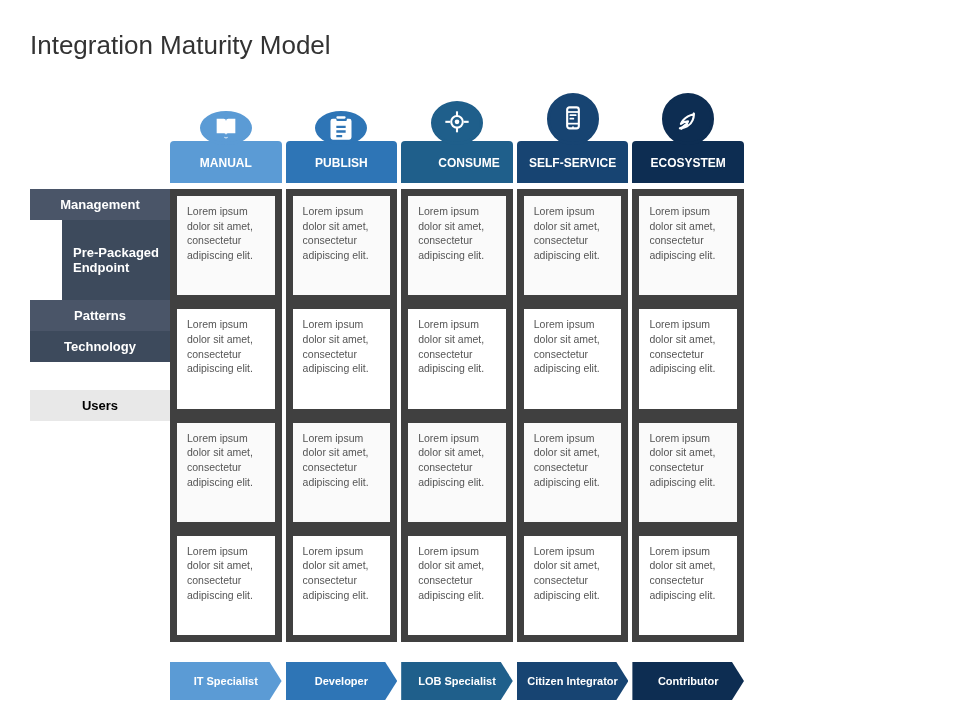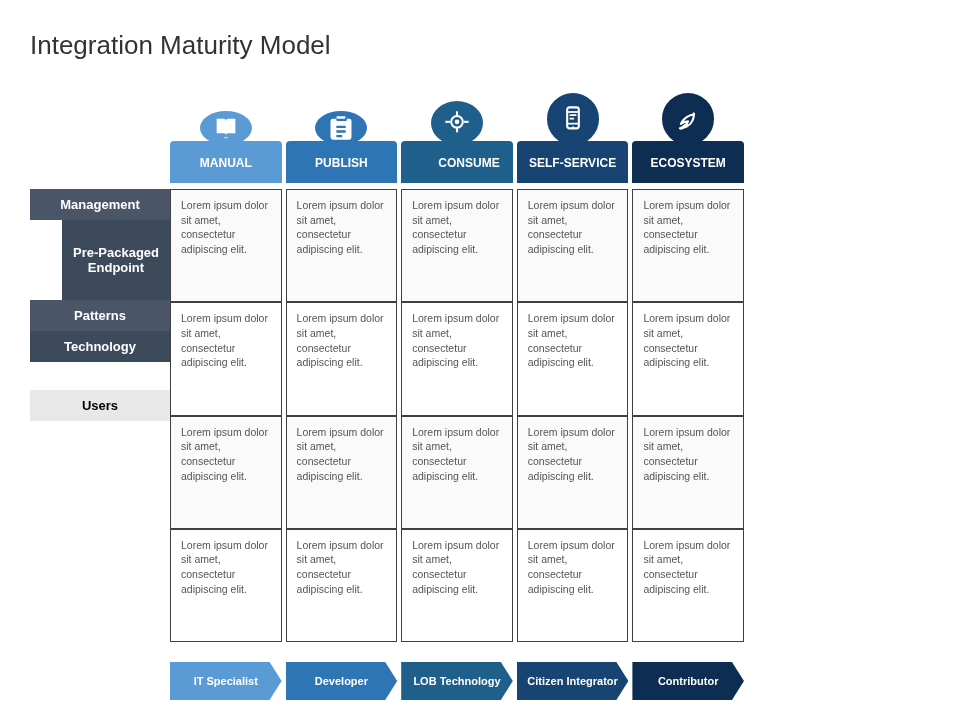--- a/index.html
+++ b/index.html
@@ -34,21 +34,21 @@
       display: flex;
       flex-direction: column;
     }
     .row-label-spacer {
       height: 110px; 
     }
     .row-label {
       display: flex;
       align-items: center;
       justify-content: center;
-      text-align: center;
+      text-align: left;
       font-weight: 700;
       font-size: 13px;
       color: #fff;
       padding: 8px 10px;
     }
     .row-label.management { background: #4a5568; }
     .row-label.pre-packaged { background: #3d4a5c; }
     .row-label.patterns { background: #4a5568; }
     .row-label.technology { background: #3d4a5c; }
     .row-label-users {
@@ -100,21 +100,21 @@
       padding: 10px 4px 8px 4px;
       font-weight: 700;
       font-size: 12px;
       color: #fff;
       text-align: center;
       min-height: 42px;
       border-radius: 4px 4px 0 0;
     }
     
     .col-cell {
-      border: 1px solid #404040;
+      border: 7px solid #404040;
       padding: 8px 10px;
       font-size: 10.5px;
       color: #555;
       line-height: 1.4;
       flex: 1;
       background: #fff;
     }
     
     .col-user {
       position: relative;
@@ -268,21 +268,21 @@
             </div>
             <div class="col-title-box">CONSUME</div>
           </div>
         </div>
         <div class="cells-group">
           <div class="col-cell">Lorem ipsum dolor sit amet, consectetur adipiscing elit.</div>
           <div class="col-cell">Lorem ipsum dolor sit amet, consectetur adipiscing elit.</div>
           <div class="col-cell">Lorem ipsum dolor sit amet, consectetur adipiscing elit.</div>
           <div class="col-cell">Lorem ipsum dolor sit amet, consectetur adipiscing elit.</div>
         </div>
-        <div class="col-user">LOB Technology</div>
+        <div class="col-user">LOB Specialist</div>
       </div>
 
       <div class="col col-selfservice">
         <div class="col-header">
           <div class="col-header-inner">
             <div class="col-icon-circle">
               <svg class="icon-svg" viewBox="0 0 24 24">
                 <rect x="7" y="2" width="10" height="18" rx="2" ry="2" fill="none" stroke="#fff" stroke-width="1.8"></rect>
                 <line x1="7" y1="6" x2="17" y2="6" stroke="#fff" stroke-width="1.5"></line>
                 <line x1="7" y1="16" x2="17" y2="16" stroke="#fff" stroke-width="1.5"></line>

